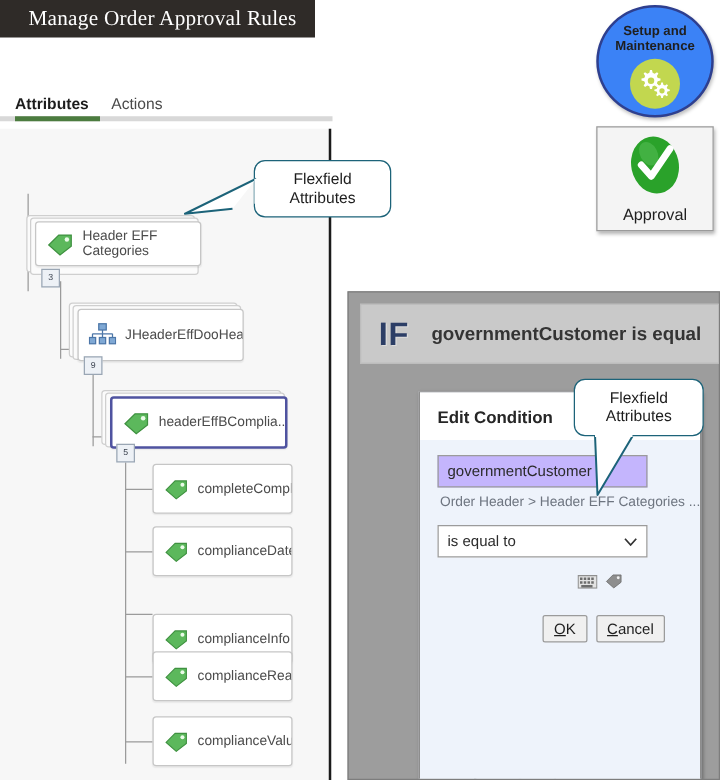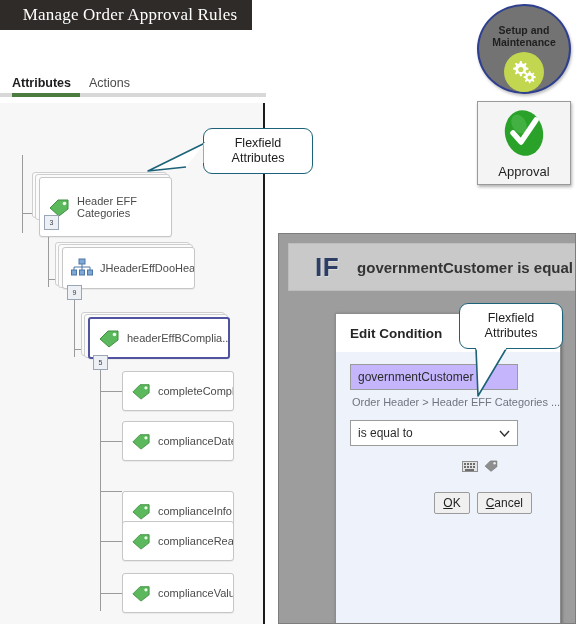--- a/index.html
+++ b/index.html
@@ -93,21 +93,20 @@
     overflow:hidden;
   }
   #if-bar{
     position:absolute;left:9px;top:9px;width:298px;height:48px;
     background:#c9c9c9;border:1px solid #bdbdbd;box-sizing:border-box;
     display:flex;align-items:center;padding-left:14px;
   }
   #if-bar .if{
     font-size:26px;font-weight:bold;color:#2c3e66;letter-spacing:.5px;
     text-shadow:1px 1px 0 rgba(255,255,255,.35);
-    margin-left:12px;
   }
   #if-bar .cond{
     font-size:15px;font-weight:bold;color:#343434;margin-left:18px;white-space:nowrap;
   }
 
   
   #dialog{
     position:absolute;left:56px;top:79px;width:226px;height:312px;
     background:#eef3fb;border:1px solid #8d8d8d;
     box-shadow:1px 1px 3px rgba(0,0,0,.35);box-sizing:border-box;
@@ -155,24 +154,23 @@
   }
   #else-node .etxt{
     position:relative;font-size:13px;font-weight:bold;color:#3d3d3d;
     letter-spacing:.5px;margin-top:16px;
   }
   #else-stem{position:absolute;left:133px;top:340px;width:0;height:18px;border-left:2px dotted #5a5a5a;}
 
   
   #setup-badge{
     left:477px;top:4px;width:94px;height:90px;border-radius:50%;
-    background:#737373;border:2px solid #2e3f8f;box-sizing:border-box;
+    background:#3b82f6;border:2px solid #2e3f8f;box-sizing:border-box;
     display:flex;flex-direction:column;align-items:center;
     box-shadow:1px 2px 3px rgba(0,0,0,.25);
-    justify-content:flex-end;
   }
   #setup-badge .sb-txt{
     font-size:10.5px;font-weight:bold;color:#1f1f1f;text-align:center;
     line-height:12px;margin-top:13px;
   }
   #setup-badge .gearcirc{
     width:40px;height:40px;border-radius:50%;background:#c2d74f;
     margin-top:4px;display:flex;align-items:center;justify-content:center;
   }
   #approval-badge{
@@ -209,21 +207,21 @@
   <div class="vline" style="left:74px;top:186px;height:68px;"></div>
   <div class="hline" style="left:74px;top:246px;width:26px;"></div>
   <div class="vline" style="left:100px;top:258px;height:250px;"></div>
   <div class="hline" style="left:100px;top:288px;width:22px;"></div>
   <div class="hline" style="left:100px;top:338px;width:22px;"></div>
   <div class="hline" style="left:100px;top:388px;width:22px;"></div>
   <div class="hline" style="left:100px;top:438px;width:22px;"></div>
   <div class="hline" style="left:100px;top:490px;width:22px;"></div>
 
 
-  <div class="node" style="left:39px;top:74px;width:133px;height:60px;">
+  <div class="node" style="left:28px;top:74px;width:133px;height:36px;">
     <div class="stack2" style="left:-7px;top:-5px;width:133px;height:44px;"></div>
     <div class="stack1" style="left:-4px;top:-3px;width:133px;height:44px;"></div>
     <div class="card">
       <span class="tag">
         <svg width="22" height="20" viewBox="0 0 22 20">
           <path d="M2 11 L10 3 L20 3 L20 12 L11 19 Z" fill="#5cb85c" stroke="#3f9140" stroke-width="1"></path>
           <circle cx="16.5" cy="6.5" r="1.8" fill="#eafbe8"></circle>
         </svg>
       </span>
       <span class="lbl" style="white-space:normal;width:78px;">Header EFF Categories</span>

